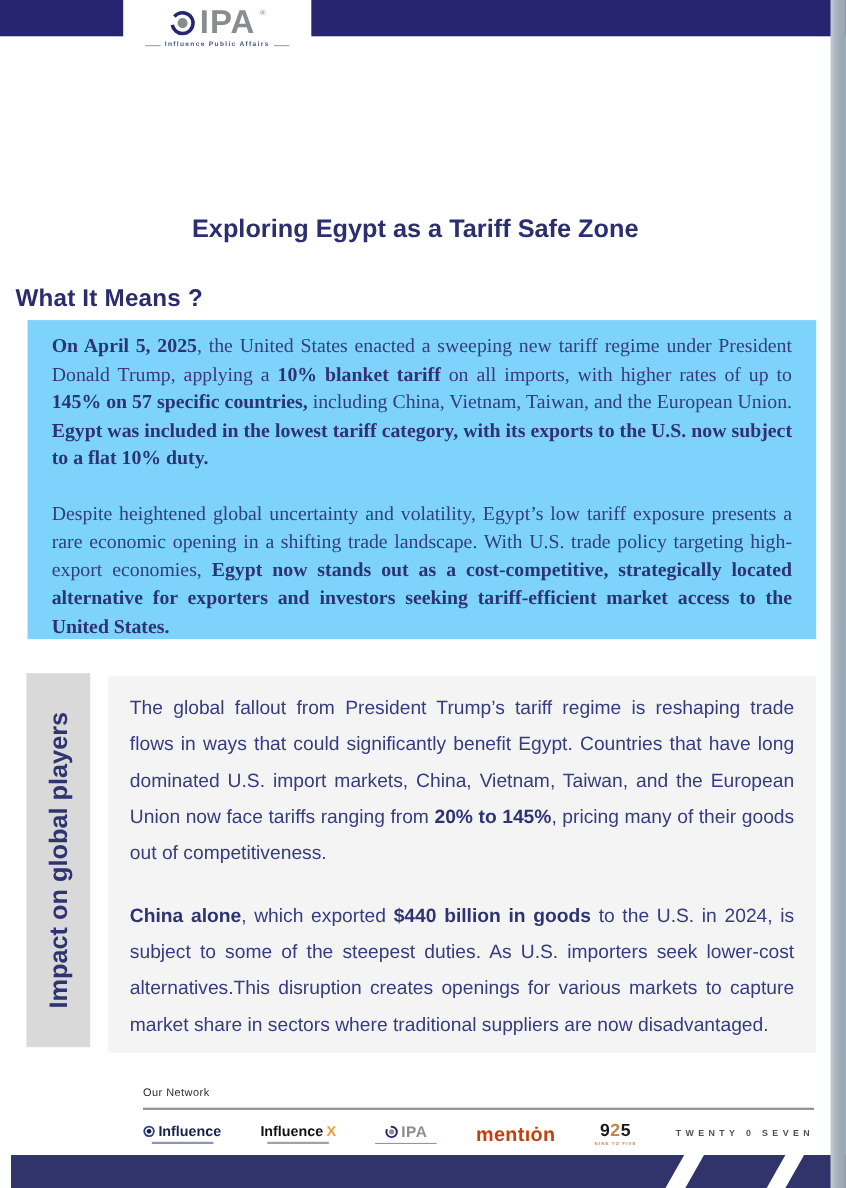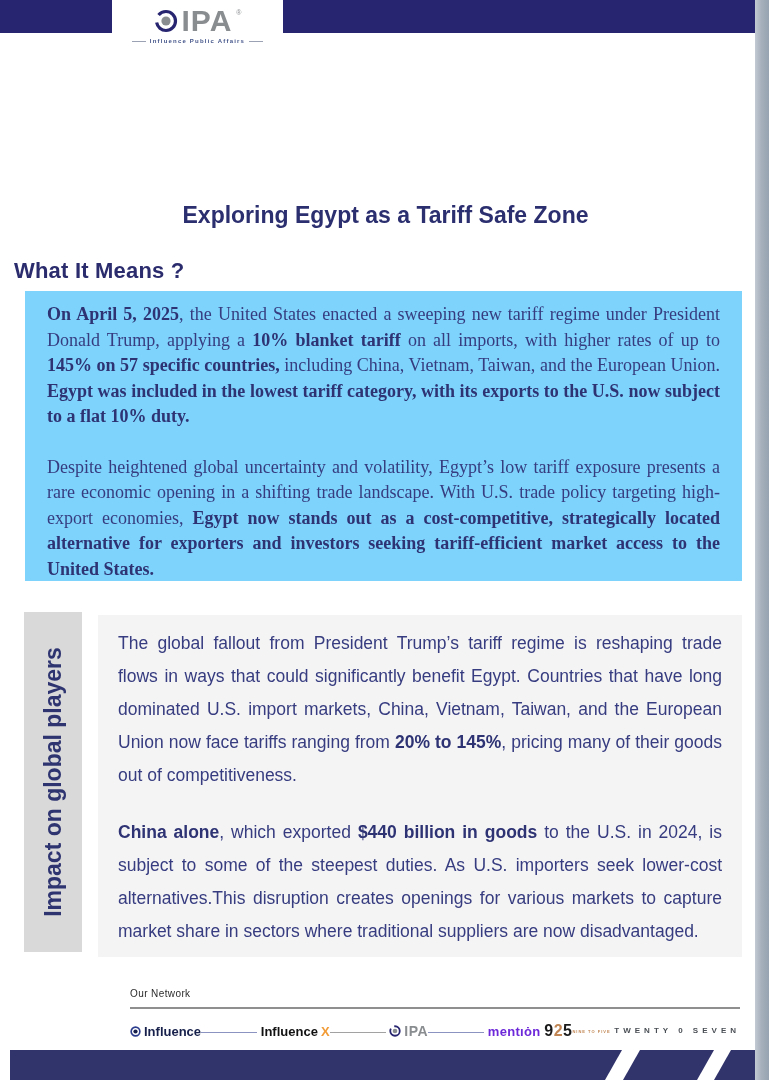--- a/index.html
+++ b/index.html
@@ -17,21 +17,21 @@
   .logo-tagline span.txt{font-size:6px;letter-spacing:1.2px;color:#44558a;font-weight:bold;white-space:nowrap;}
   .dash{display:inline-block;width:14px;height:1px;background:#9aa2b4;}
 
   
   .pulse-band{position:absolute;left:0;top:86px;width:755px;height:72px;background:#d9d9d9;overflow:visible;}
   .masthead{position:absolute;left:10px;top:50%;transform:translateY(-54%);margin:0;
             font-size:48px;font-weight:800;letter-spacing:-1px;color:#2a2a70;white-space:nowrap;}
   .ecg{position:absolute;left:362px;top:14px;overflow:visible;}
 
   
-  .article-title{position:absolute;left:0;top:194px;width:755px;margin:8px;text-align:center;
+  .article-title{position:absolute;left:0;top:194px;width:755px;margin:0;text-align:center;
                  font-size:23px;font-weight:bold;color:#2b2e6f;}
   .section-heading{position:absolute;left:14px;top:258px;margin:0;
                    font-size:22px;font-weight:800;color:#2b2c6e;letter-spacing:.2px;}
 
   
   .box1{position:absolute;left:25px;top:291px;width:717px;height:290px;background:#7dd3fc;
         box-sizing:border-box;padding:11px 22px;font-family:Liberation Serif, serif;}
   .box1 p{margin:0 0 25px 0;font-size:18px;line-height:25.5px;color:#363c7f;text-align:justify;}
   .box1 p:last-child{margin-bottom:0;}
   .box1 b,.box2 b{color:#2e3374;}
@@ -43,27 +43,27 @@
   .box2{position:absolute;left:98px;top:615px;width:644px;height:342px;background:#f4f4f5;
         box-sizing:border-box;padding:12px 20px;}
   .box2 p{margin:0 0 24px 0;font-size:17.5px;line-height:33px;color:#363c7f;text-align:justify;}
   .box2 p:last-child{margin-bottom:0;}
 
   
   .our-network{position:absolute;left:130px;top:988px;font-size:10px;color:#2b2b2b;letter-spacing:.4px;}
   .footer-line{position:absolute;left:130px;top:1007px;width:610px;height:2px;background:#8f8f8f;}
   .logos-row{position:absolute;left:130px;top:1014px;width:610px;height:34px;
              display:flex;align-items:center;justify-content:space-between;}
-  .logo-item{display:flex;flex-direction:row;align-items:center;line-height:1;}
+  .logo-item{display:flex;flex-direction:column;align-items:center;line-height:1;}
   .logo-line{display:flex;align-items:center;gap:3px;}
   .inf-text{font-size:13px;font-weight:bold;color:#16204a;}
   .infx-text{font-size:13px;font-weight:bold;color:#111111;}
   .x-mark{font-size:13px;font-weight:bold;color:#f29c38;}
   .ipa-small-text{font-size:14px;font-weight:bold;color:#8a8d90;letter-spacing:.5px;}
-  .mention-text{font-size:13px;font-weight:bold;color:#6d28d9;letter-spacing:.3px;}
+  .mention-text{font-size:18px;font-weight:bold;color:#c2410c;letter-spacing:.3px;}
   .mini-tag{margin-top:3px;height:1.5px;width:56px;background:#2b3c8c;opacity:.55;}
   .mini-tag.gray{background:#555;}
   .n925{font-size:16px;font-weight:bold;color:#1a1a1a;letter-spacing:.5px;}
   .n925 .two{color:#c08552;}
   .n925-tag{margin-top:1px;font-size:4px;letter-spacing:1px;color:#c08552;font-weight:bold;}
   .tos-text{font-size:8px;letter-spacing:4px;color:#4a4f55;font-weight:bold;white-space:nowrap;}
 
   
   .bottom-bar{position:absolute;left:0;top:1050px;}
   .right-strip{position:absolute;right:0;top:0;width:14px;height:1080px;

